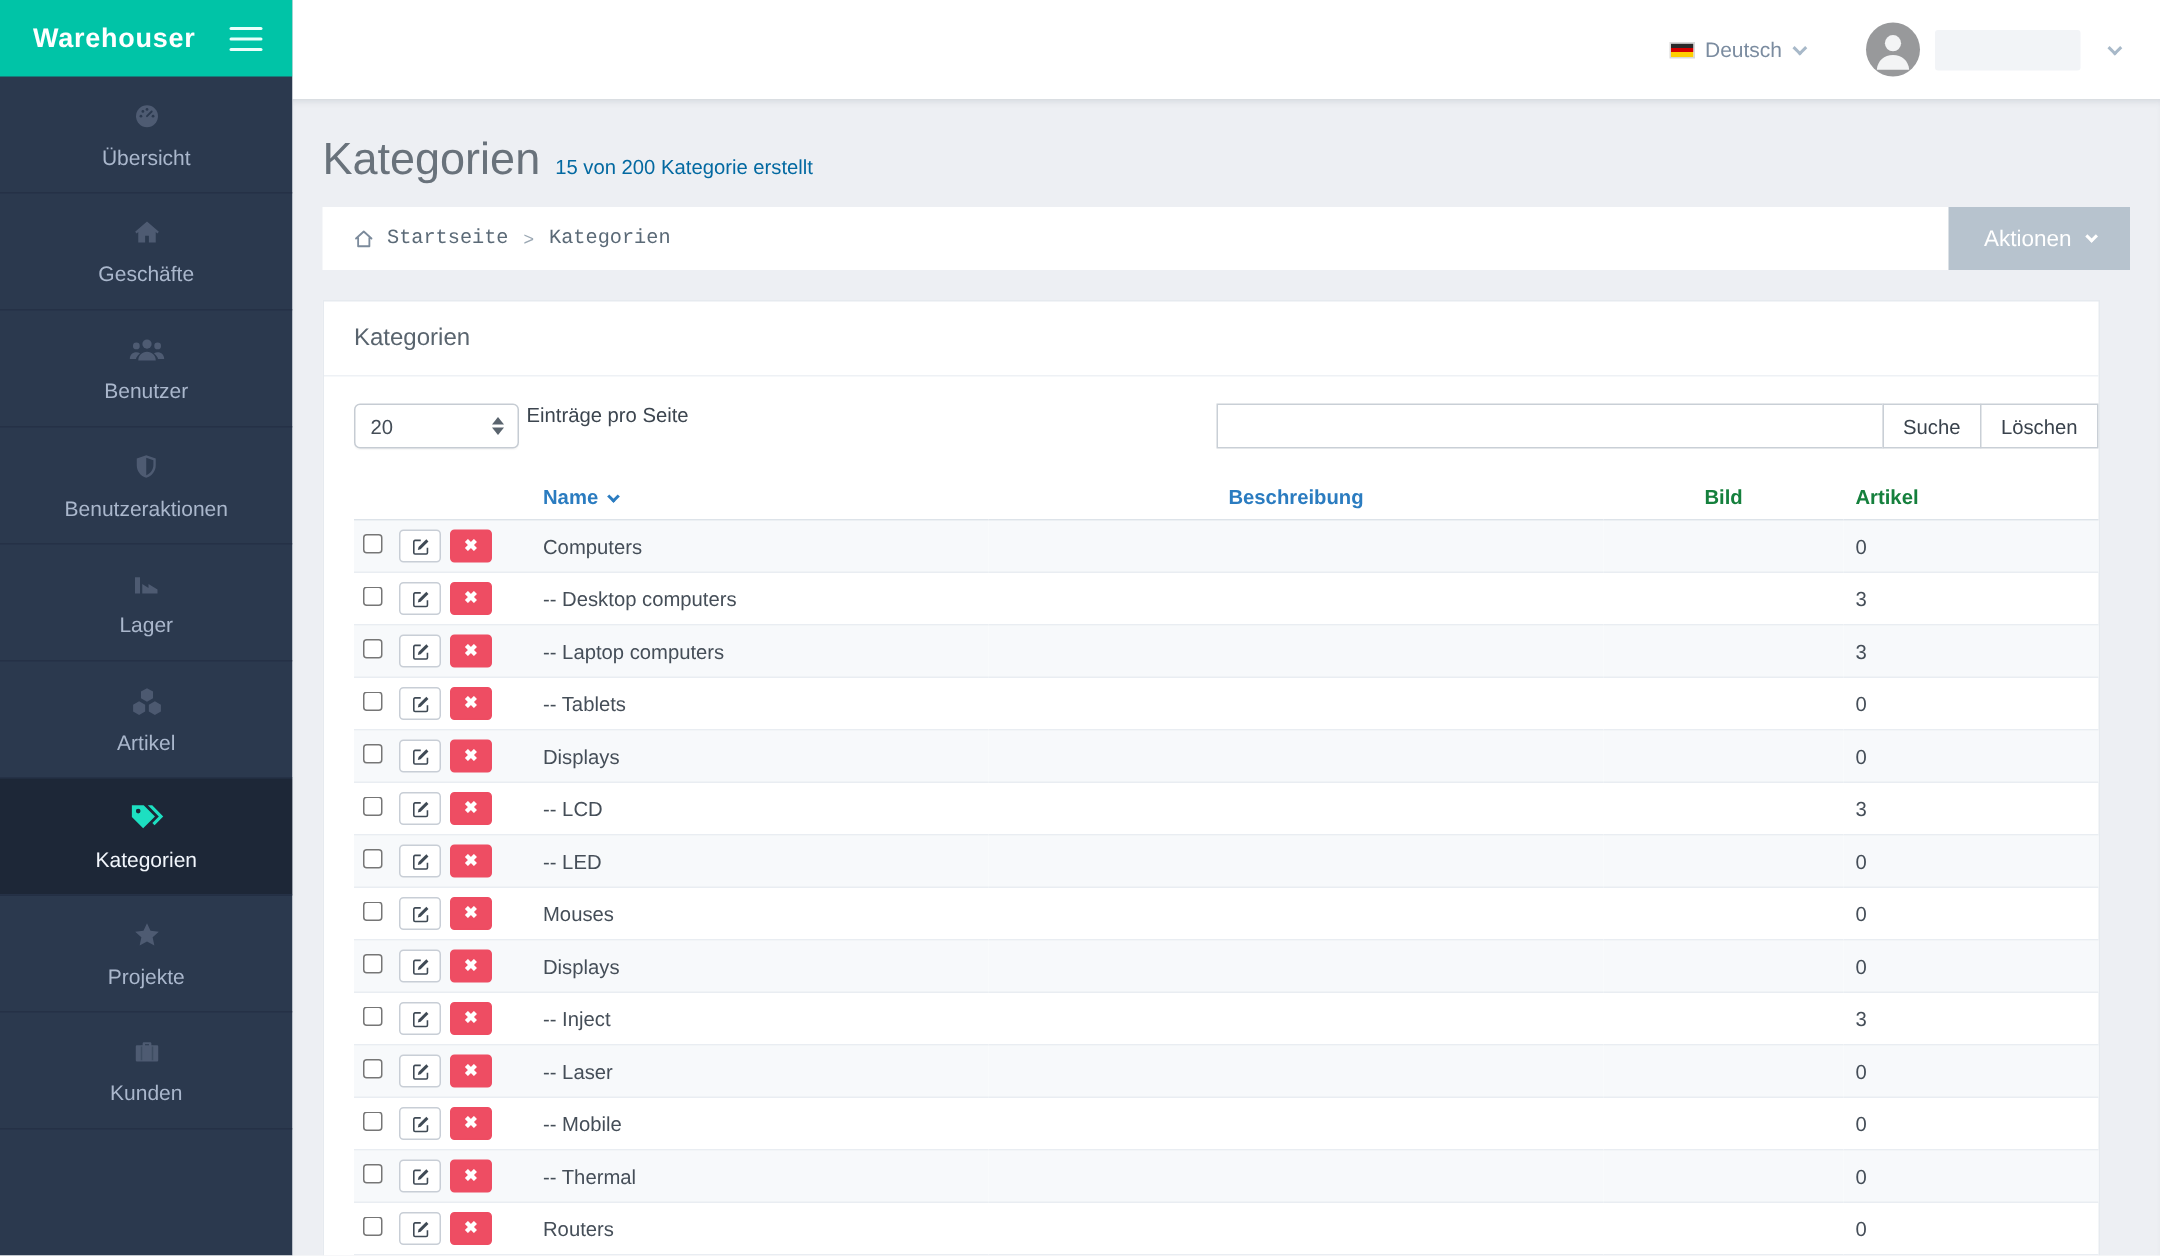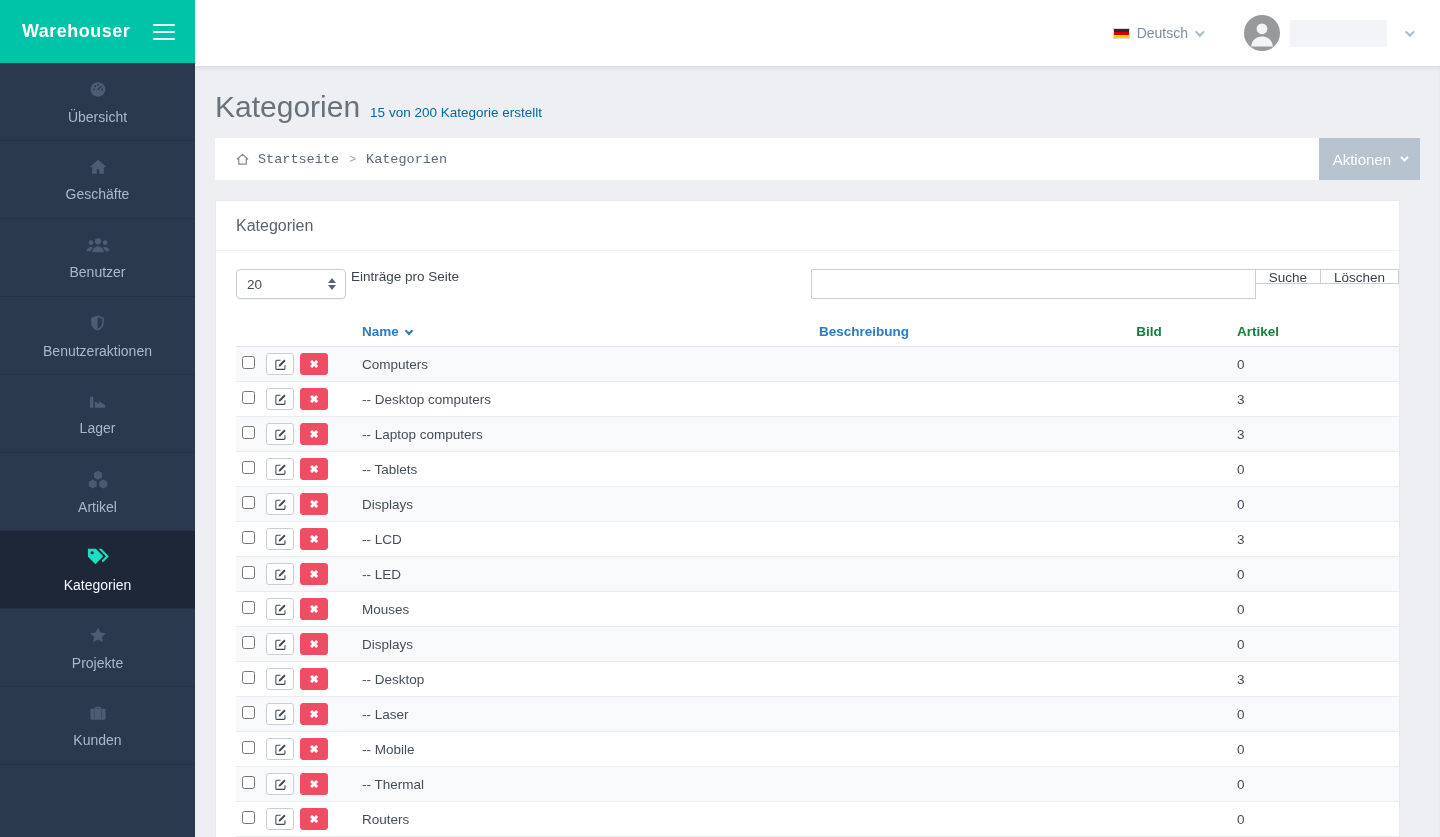--- a/index.html
+++ b/index.html
@@ -3,21 +3,21 @@
 <meta charset="utf-8">
 <style>
   * { box-sizing: border-box; margin: 0; padding: 0; }
   html, body { width: 1440px; height: 837px; overflow: hidden; }
   body { font-family: "Liberation Sans", sans-serif; background: #edeff3; }
 
   .app { display: flex; width: 1440px; height: 837px; }
 
   
   .sidebar { width: 195px; min-width: 195px; background: #2b394e; height: 837px; }
-  .logo-area { height: 63px; background: #00c4a7; display: flex; align-items: center;
+  .logo-area { height: 51px; background: #00c4a7; display: flex; align-items: center;
                justify-content: space-between; padding: 0 20px 0 22px; }
   .brand { color: #ffffff; font-size: 18px; font-weight: bold; letter-spacing: .5px; }
   .hamburger { width: 22px; display: flex; flex-direction: column; gap: 5px; cursor: pointer; }
   .hamburger span { display: block; height: 2px; background: #eafffb; border-radius: 1px; }
 
   .side-item { height: 78px; display: flex; flex-direction: column; align-items: center;
                justify-content: center; gap: 9px; border-bottom: 1px solid #253146; cursor: pointer; }
   .side-item .s-icon { color: #4e5b72; line-height: 0; }
   .side-item .s-label { color: #aab7cc; font-size: 14px; }
   .side-item.active { background: #1d2737; }
@@ -46,21 +46,21 @@
   .page-head { padding: 22px 20px 0 20px; display: flex; align-items: baseline; gap: 10px; }
   .page-title { font-size: 30px; font-weight: 300; color: #69727b; line-height: 38px; }
   .page-subtitle { font-size: 13.5px; color: #0369a1; }
 
   .breadcrumb-bar { margin: 12px 20px 0 20px; background: #ffffff; height: 42px;
                     display: flex; align-items: center; padding-left: 20px; position: relative; }
   .crumb-home { display: flex; align-items: center; color: #7c8b9c; margin-right: 8px; line-height: 0; }
   .crumb-link, .crumb-current { font-size: 13.5px; color: #5b6a77; font-family: Liberation Mono, monospace; }
   .crumb-sep { color: #9aa7b3; font-size: 12px; margin: 0 10px; }
   .actions-btn { position: absolute; right: 0; top: 0; height: 42px; background: #b7c3ce;
-                 border: none; color: #ffffff; font-size: 15px; padding: 0 14px; cursor: pointer;
+                 border: none; color: #ffffff; font-size: 15px; padding: 0 24px; cursor: pointer;
                  display: flex; align-items: center; gap: 9px; font-family: inherit; }
   .actions-btn .chev { border-color: #ffffff; width: 6px; height: 6px; }
 
   .panel { margin: 20px 40px 0 20px; background: #ffffff; border: 1px solid #e6eaef; }
   .panel-heading { padding: 16px 20px 15px 20px; font-size: 16px; color: #59646e;
                    border-bottom: 1px solid #eef1f5; }
   .panel-body { padding: 18px 0 40px 20px; }
 
   .controls { display: flex; justify-content: space-between; align-items: flex-start; }
   .per-page { display: flex; flex-direction: row; gap: 5px; }
@@ -71,21 +71,21 @@
   .spin { display: flex; flex-direction: column; gap: 2px; align-items: center; }
   .spin i { display: block; width: 0; height: 0; border-left: 4px solid transparent;
             border-right: 4px solid transparent; }
   .spin .up { border-bottom: 5px solid #5a646e; }
   .spin .down { border-top: 5px solid #5a646e; }
   .per-page-label { font-size: 13.5px; color: #3c454f; }
 
   .search-group { display: flex; }
   .search-input { width: 445px; height: 30px; border: 1px solid #c9cfd6; padding: 0 10px;
                   font-size: 13.5px; color: #444d57; outline: none; font-family: inherit; }
-  .sg-btn { height: 15px; border: 1px solid #c9cfd6; background: #ffffff; color: #39424c;
+  .sg-btn { height: 30px; border: 1px solid #c9cfd6; background: #ffffff; color: #39424c;
             font-size: 13.5px; padding: 0 13px; margin-left: -1px; cursor: pointer; font-family: inherit; }
 
   table.cat-table { width: 100%; border-collapse: collapse; table-layout: fixed; margin-top: 18px; }
   .cat-table th { font-size: 13.5px; font-weight: bold; color: #15803d; padding: 7px 8px;
                   border-bottom: 1px solid #dde3e9; text-align: left; white-space: nowrap; }
   .cat-table th.sortable { color: #2b7cc0; cursor: pointer; }
   .cat-table th .sort-chev { display: inline-block; width: 6px; height: 6px;
                   border-right: 2px solid #2b7cc0; border-bottom: 2px solid #2b7cc0;
                   transform: rotate(45deg); margin-left: 7px; position: relative; top: -2px; }
   .cat-table th.c-center, .cat-table td.c-center { text-align: center; }
@@ -425,21 +425,21 @@
                   <td class="cb-cell"><input type="checkbox" class="row-cb" style=""></td>
                   <td><button class="mini-btn edit-btn">
                       <span style="line-height:0"><svg width="13" height="13" viewBox="0 0 16 16">
                           <path fill="none" stroke="currentColor" stroke-width="1.3" d="M13.5 8.8v4.2a1 1 0 01-1 1H3.3a1 1 0 01-1-1V3.8a1 1 0 011-1H8"></path>
                           <path fill="currentColor" d="M6.2 8.3L12.6 1.9l1.7 1.7-6.4 6.4-2.3.6z"></path>
                         </svg></span>
                     </button></td>
                   <td><button class="mini-btn del-btn">
                       <span>✖</span>
                     </button></td>
-                  <td class="name-cell">-- Desktop</td>
+                  <td class="name-cell">-- Inject</td>
                   <td class="c-center"></td>
                   <td class="c-center"></td>
                   <td>3</td>
                 </tr>
                 <tr>
                   <td class="cb-cell"><input type="checkbox" class="row-cb" style=""></td>
                   <td><button class="mini-btn edit-btn">
                       <span style="line-height:0"><svg width="13" height="13" viewBox="0 0 16 16">
                           <path fill="none" stroke="currentColor" stroke-width="1.3" d="M13.5 8.8v4.2a1 1 0 01-1 1H3.3a1 1 0 01-1-1V3.8a1 1 0 011-1H8"></path>
                           <path fill="currentColor" d="M6.2 8.3L12.6 1.9l1.7 1.7-6.4 6.4-2.3.6z"></path>

